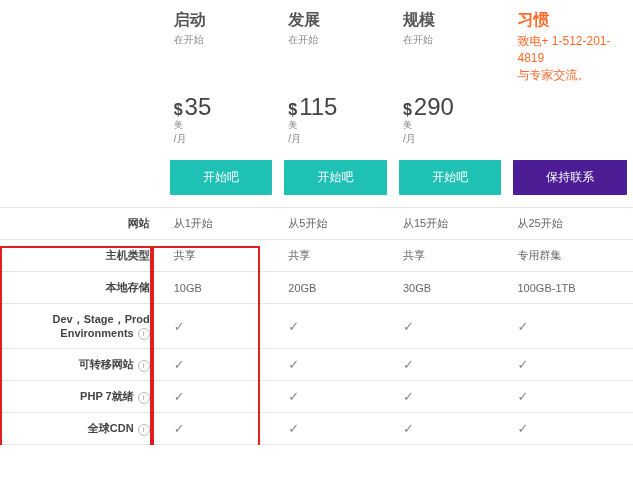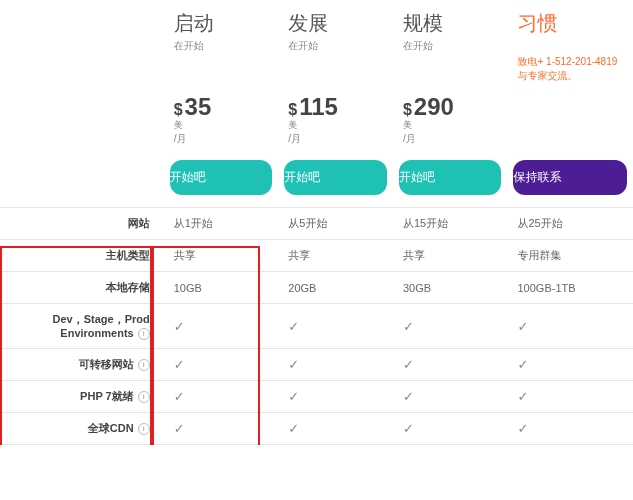--- a/index.html
+++ b/index.html
@@ -5,30 +5,30 @@
 *{box-sizing:border-box;margin:0;padding:0}
 body{font-family:-apple-system,BlinkMacSystemFont,"Segoe UI",Arial,sans-serif;font-size:12px;color:#333;background:#fff;width:633px}
 .wrap{position:relative;overflow:hidden}
 table{width:100%;border-collapse:collapse;table-layout:fixed}
 col.lbl{width:150px}
 col.plan{width:105px}
 col.last{width:115px}
 th,td{padding:8px 10px;border-bottom:1px solid #e5e5e5;text-align:left;font-weight:400}
 th.rh{text-align:right;font-weight:700;color:#444;font-size:11px;padding-right:14px}
 .hdr td{vertical-align:top;padding-top:10px;padding-bottom:6px;border-bottom:none}
-.pname{font-size:20px;color:#555;font-weight:400;margin-bottom:2px}
+.pname{font-size:16px;color:#555;font-weight:700;margin-bottom:2px}
 .start{font-size:10px;color:#888}
-.contact{font-size:10px;color:#ff6a2b;margin-top:18px;line-height:1.4}
+.contact{font-size:12px;color:#ff6a2b;margin-top:2px;line-height:1.4}
 .prrow td{padding-top:4px;padding-bottom:10px;border-bottom:none;vertical-align:baseline}
 .cur{font-size:16px;color:#444;font-weight:700;margin-right:2px}
-.amt{font-size:24px;color:#444;font-weight:700}
+.amt{font-size:24px;color:#444;font-weight:400}
 .unit{font-size:10px;color:#888;margin-left:4px}
 .unit small{display:block;font-size:9px;line-height:1;margin-bottom:1px}
 .btnrow td{padding:4px 6px 12px;border-bottom:1px solid #e5e5e5}
-.btn{display:block;padding:9px 0;font-size:12px;color:#fff;border-radius:12px;cursor:pointer}
+.btn{display:block;text-align:center;padding:9px 0;font-size:12px;color:#fff;border-radius:1px;cursor:pointer}
 .teal{background:#1fc1b5}
 .orange{background:#4c1d95}
 .val{font-size:11px;color:#666}
 .ck{color:#888;font-size:13px}
 .info{display:inline-block;width:12px;height:12px;border:1px solid #bbb;border-radius:50%;color:#bbb;font-size:8px;line-height:10px;text-align:center;margin-left:4px;vertical-align:middle}
 .redbox{position:absolute;border:2px solid #e02020;pointer-events:none}
 </style>
 </head>
 <body>
 <div class="wrap">

